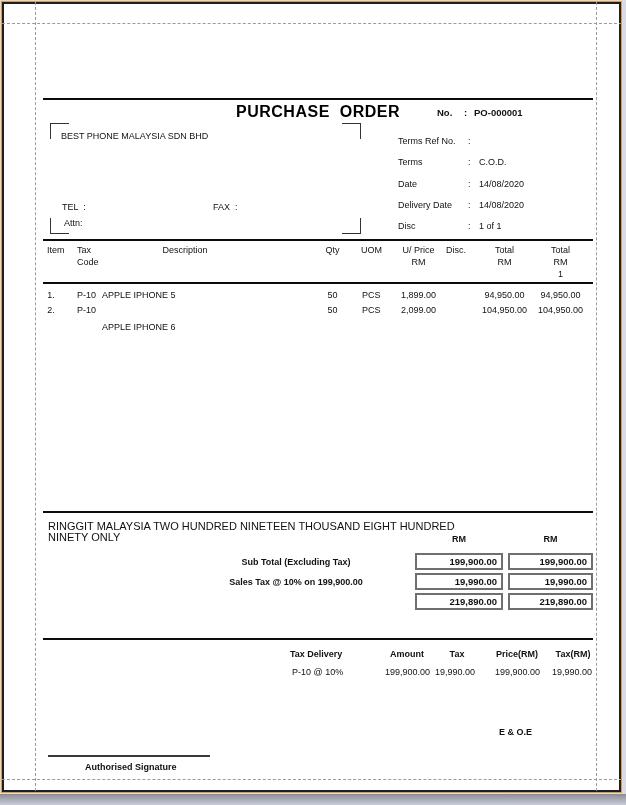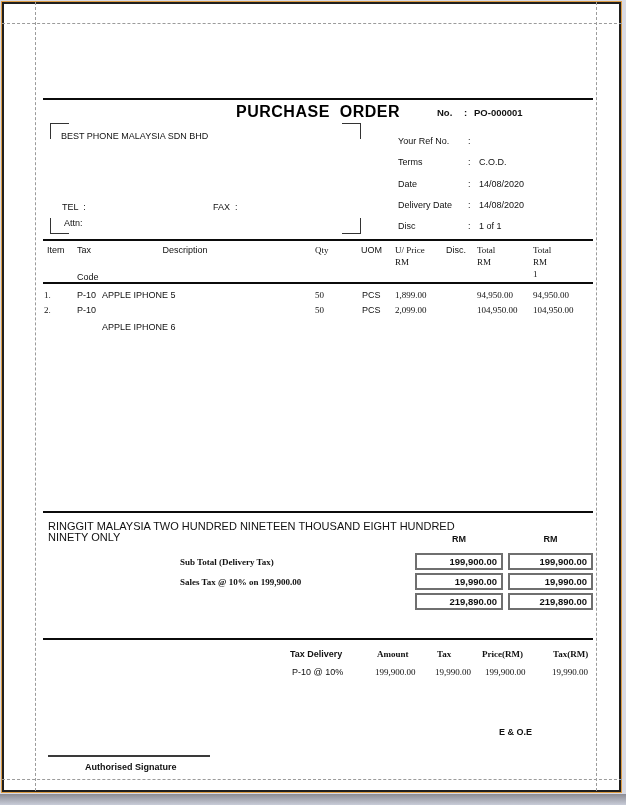--- a/index.html
+++ b/index.html
@@ -8,21 +8,21 @@
   .page{position:absolute;left:2px;top:2px;width:619px;height:790px;background:#ffffff;
         border:2px solid #1f1f1f;outline:1px solid #dd9c43;box-sizing:border-box;z-index:1;}
   .shade{position:absolute;left:0;top:794px;width:626px;height:11px;
          background:linear-gradient(#8c8c94,#c8ccd8);z-index:0;}
   .guide-v{position:absolute;top:2px;height:789px;width:0;border-left:1px dashed #9b9b9b;z-index:2;}
   .guide-h{position:absolute;left:2px;width:620px;height:0;border-top:1px dashed #9b9b9b;z-index:2;}
   .abs{position:absolute;z-index:3;}
   .t{font-size:9px;color:#111;white-space:nowrap;line-height:11px;}
   .ts{font-size:11px;color:#111;white-space:nowrap;line-height:11px;}
   .b{font-weight:bold;}
-  .r{text-align:left;font-family:Liberation Serif, serif;}
+  .r{text-align:center;}
   .c{text-align:center;}
   .pre{white-space:pre;}
   .rule{position:absolute;left:43px;width:550px;height:2px;background:#0b0b0b;z-index:3;}
   .title{font-size:16px;font-weight:bold;letter-spacing:.5px;color:#000;}
   .bracket{position:absolute;width:18px;height:15px;z-index:3;}
   .bk-tl{border-top:1px solid #333;border-left:1px solid #333;}
   .bk-tr{border-top:1px solid #333;border-right:1px solid #333;}
   .bk-bl{border-bottom:1px solid #333;border-left:1px solid #333;}
   .bk-br{border-bottom:1px solid #333;border-right:1px solid #333;}
   .valbox{position:absolute;height:17px;background:#fff;border:2px solid #6f6f6f;
@@ -57,21 +57,21 @@
   <div class="bracket bk-tl" style="left:50px;top:123px"></div>
   <div class="bracket bk-tr" style="left:342px;top:123px"></div>
   <div class="bracket bk-bl" style="left:50px;top:218px"></div>
   <div class="bracket bk-br" style="left:342px;top:218px"></div>
 
   <span class="abs t" style="left:61px;top:131px">BEST PHONE MALAYSIA SDN BHD</span>
   <span class="abs t pre" style="left:62px;top:202px">TEL  :</span>
   <span class="abs t pre" style="left:213px;top:202px">FAX  :</span>
   <span class="abs t" style="left:64px;top:218px">Attn:</span>
 
-  <span class="abs t" style="left:398px;top:136px">Your Ref No.</span>
+  <span class="abs t" style="left:398px;top:136px">Terms Ref No.</span>
   <span class="abs t" style="left:468px;top:136px">:</span>
   <span class="abs t" style="left:479px;top:136px"></span>
 
   <span class="abs t" style="left:398px;top:157px">Terms</span>
   <span class="abs t" style="left:468px;top:157px">:</span>
   <span class="abs t" style="left:479px;top:157px">C.O.D.</span>
 
   <span class="abs t" style="left:398px;top:179px">Date</span>
   <span class="abs t" style="left:468px;top:179px">:</span>
   <span class="abs t" style="left:479px;top:179px">14/08/2020</span>
@@ -79,21 +79,21 @@
   <span class="abs t" style="left:398px;top:200px">Delivery Date</span>
   <span class="abs t" style="left:468px;top:200px">:</span>
   <span class="abs t" style="left:479px;top:200px">14/08/2020</span>
 
   <span class="abs t" style="left:398px;top:221px">Disc</span>
   <span class="abs t" style="left:468px;top:221px">:</span>
   <span class="abs t" style="left:479px;top:221px">1 of 1</span>
 
   <span class="abs t" style="left:47px;top:245px">Item</span>
   <span class="abs t" style="left:77px;top:245px">Tax</span>
-  <span class="abs t" style="left:77px;top:272px">Code</span>
+  <span class="abs t" style="left:77px;top:257px">Code</span>
   <span class="abs t c" style="left:145px;top:245px;width:80px">Description</span>
   <span class="abs t r" style="left:315px;top:245px;width:35px">Qty</span>
   <span class="abs t" style="left:361px;top:245px">UOM</span>
   <span class="abs t r" style="left:395px;top:245px;width:47px">U/ Price</span>
   <span class="abs t r" style="left:395px;top:257px;width:47px">RM</span>
   <span class="abs t" style="left:446px;top:245px">Disc.</span>
   <span class="abs t r" style="left:477px;top:245px;width:55px">Total</span>
   <span class="abs t r" style="left:477px;top:257px;width:55px">RM</span>
   <span class="abs t r" style="left:533px;top:245px;width:55px">Total</span>
   <span class="abs t r" style="left:533px;top:257px;width:55px">RM</span>
@@ -116,21 +116,21 @@
   <span class="abs t r" style="left:395px;top:305px;width:47px">2,099.00</span>
   <span class="abs t r" style="left:477px;top:305px;width:55px">104,950.00</span>
   <span class="abs t r" style="left:533px;top:305px;width:55px">104,950.00</span>
 
   <span class="abs ts" style="left:48px;top:521px">RINGGIT MALAYSIA TWO HUNDRED NINETEEN THOUSAND EIGHT HUNDRED</span>
   <span class="abs ts" style="left:48px;top:532px">NINETY ONLY</span>
 
   <span class="abs t b c" style="left:415px;top:534px;width:88px">RM</span>
   <span class="abs t b c" style="left:508px;top:534px;width:85px">RM</span>
 
-  <span class="abs t b r" style="left:180px;top:557px;width:232px">Sub Total (Delivery Tax)</span>
+  <span class="abs t b r" style="left:180px;top:557px;width:232px">Sub Total (Excluding Tax)</span>
   <div class="valbox" style="left:415px;top:553px;width:88px">
     <span>199,900.00</span>
     </div>
   <div class="valbox" style="left:508px;top:553px;width:85px">
     <span>199,900.00</span>
     </div>
 
   <span class="abs t b r" style="left:180px;top:577px;width:232px">Sales Tax @ 10% on 199,900.00</span>
   <div class="valbox" style="left:415px;top:573px;width:88px">
     <span>19,990.00</span>

